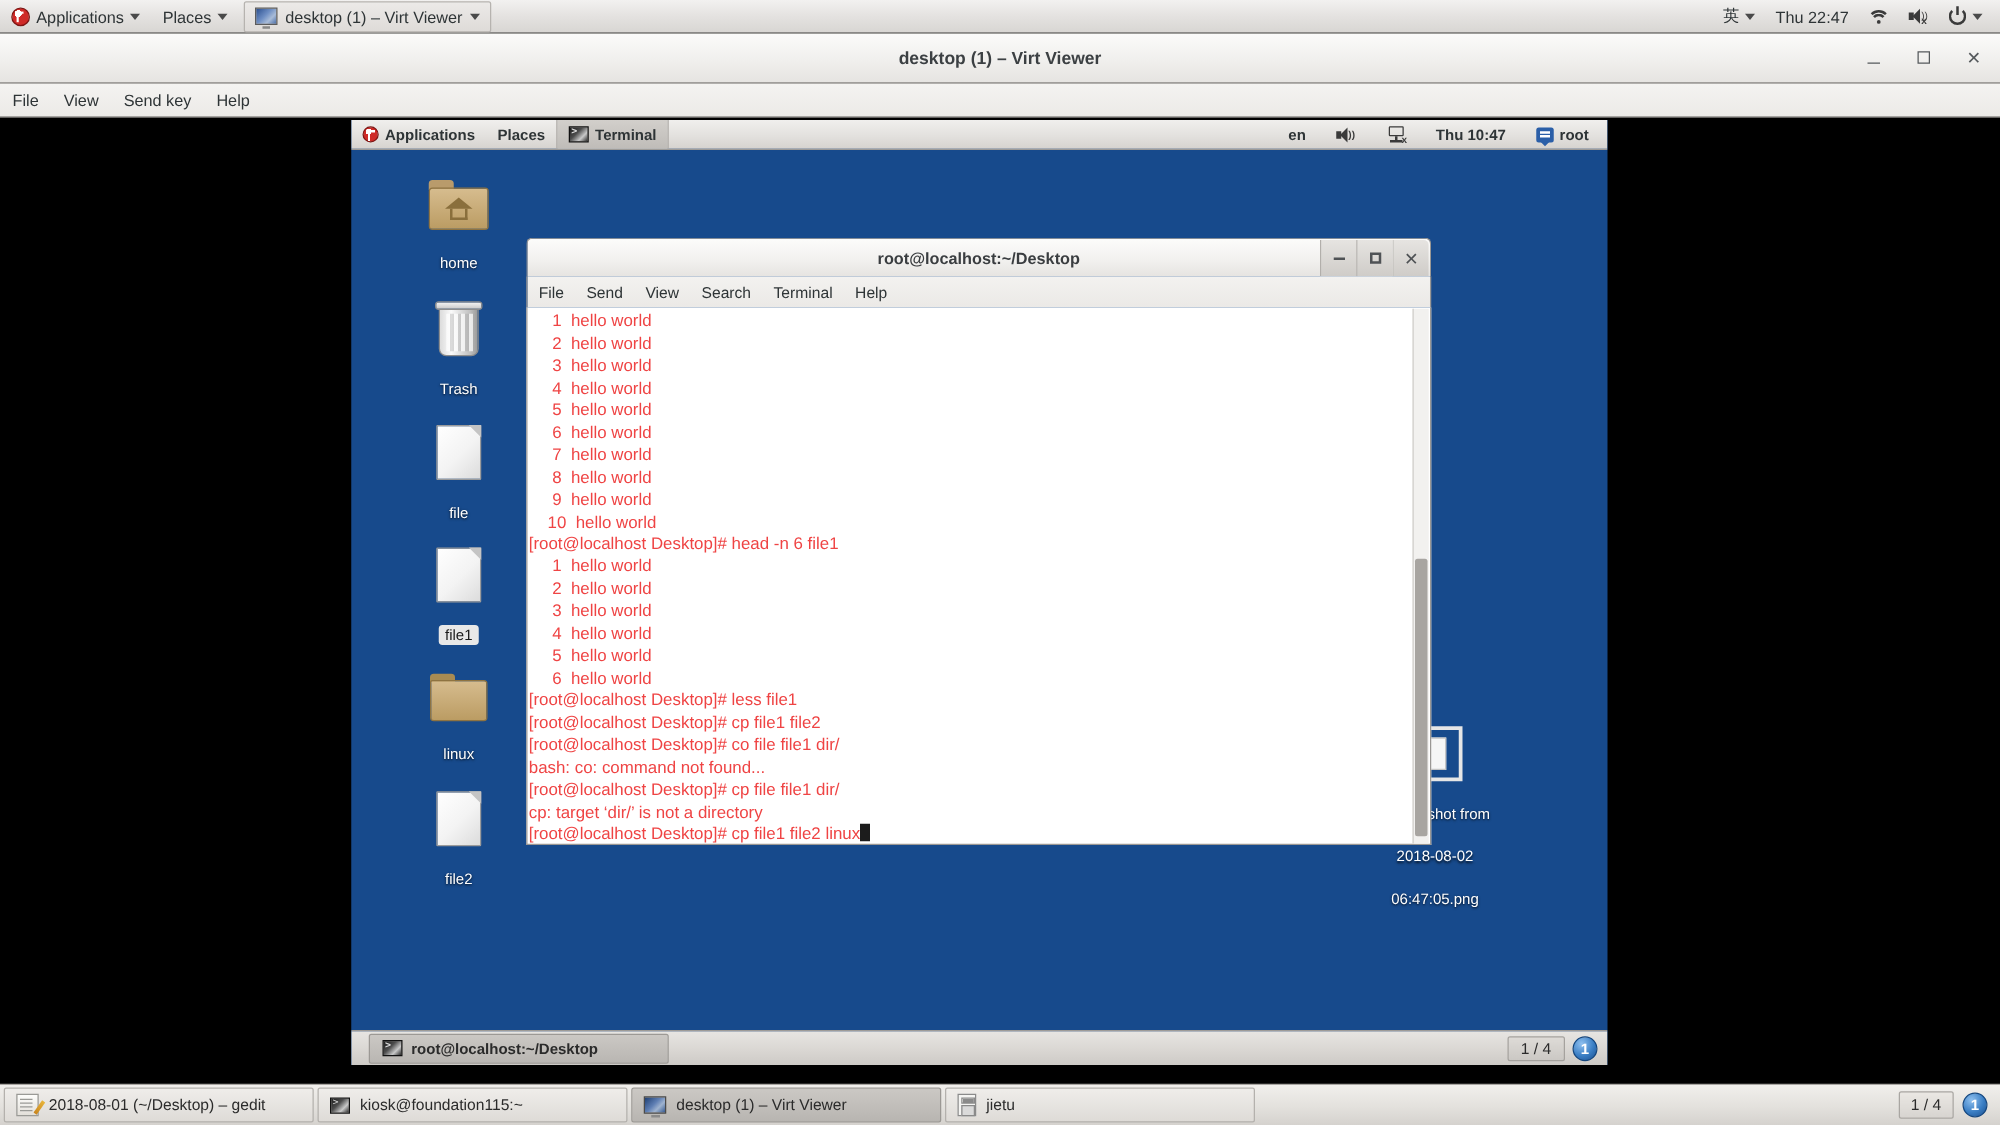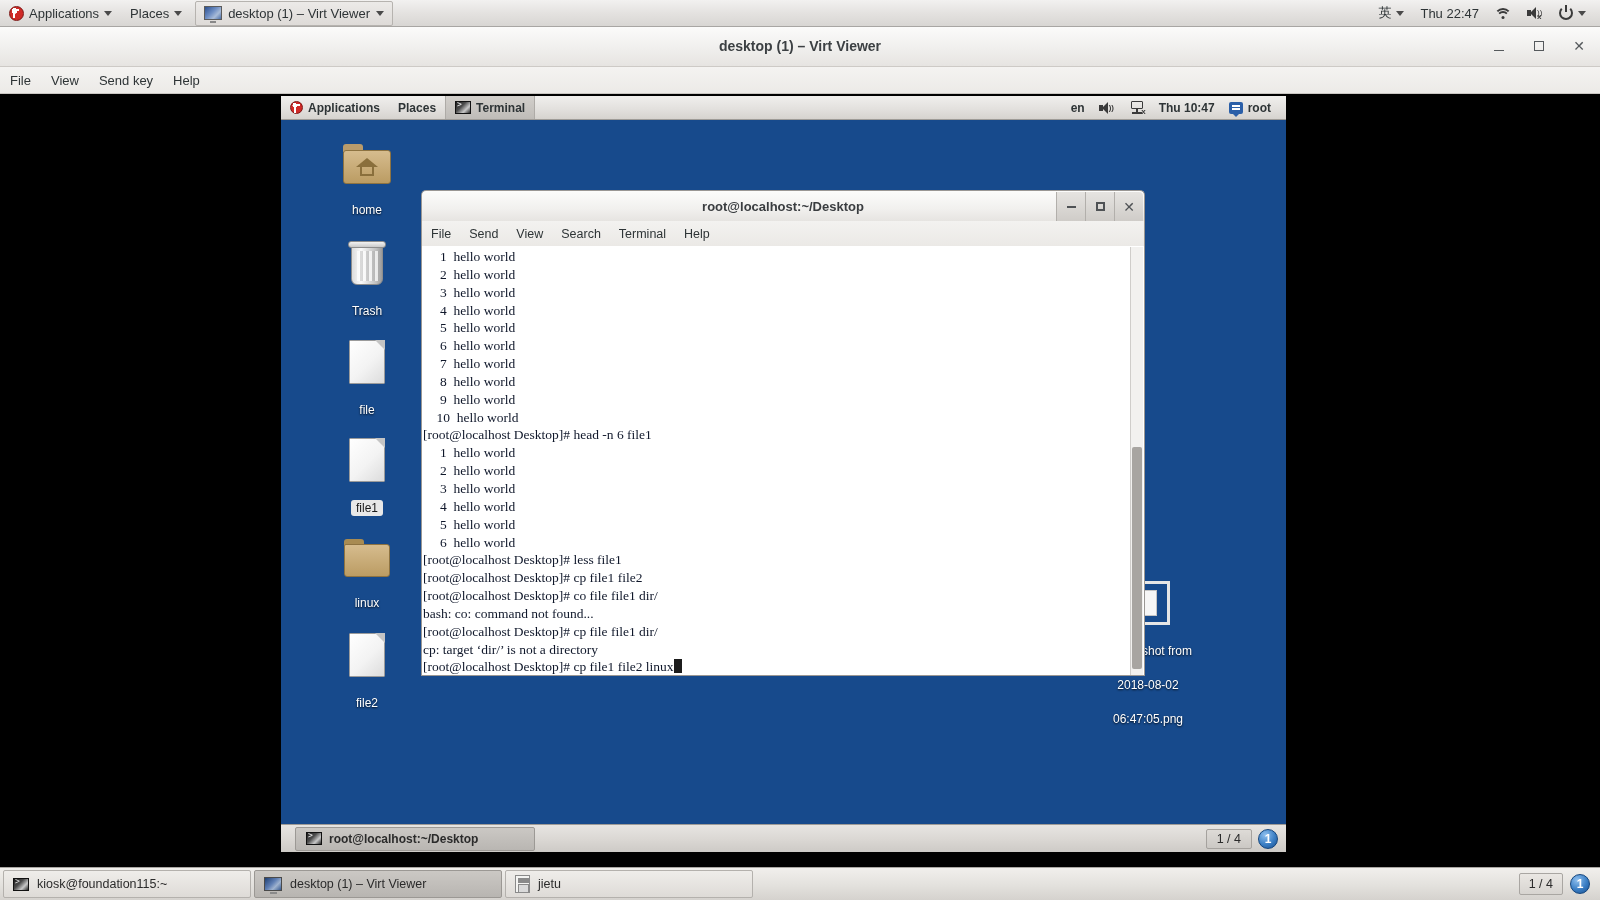--- a/index.html
+++ b/index.html
@@ -94,21 +94,21 @@
   .term-task{
     display:flex;align-items:center;gap:5px;padding:0 9px;height:23px;
     background:linear-gradient(to bottom,#d2cfcb,#bfbcb8);
     border-left:1px solid #aeaba7;border-right:1px solid #aeaba7;box-sizing:border-box;
   }
   .term-ico{
     width:16px;height:13px;background:linear-gradient(135deg,#1b1b1b 0%,#4d4d4d 40%,#c9c9c9 70%,#2a2a2a 100%);
     border:1px solid #111;box-sizing:border-box;position:relative;
   }
   .term-ico:before{content:">";position:absolute;left:1px;top:-2px;font-size:8px;color:#dcdcdc;font-family:"DejaVu Sans Mono",monospace;}
-  .guest-top .right{margin-left:auto;display:flex;align-items:flex-start;gap:0;padding-right:8px;}
+  .guest-top .right{margin-left:auto;display:flex;align-items:flex-start;gap:10px;padding-right:8px;}
   .guest-top .right .ti{display:flex;align-items:center;gap:5px;padding:0 7px;height:23px;}
   .net-ico{position:relative;width:16px;height:13px;}
   .net-ico .scr{position:absolute;left:2px;top:0;width:12px;height:8px;border:1.5px solid #3a3a3a;box-sizing:border-box;border-radius:1px;}
   .net-ico .stand{position:absolute;left:7px;top:8px;width:2px;height:3px;background:#3a3a3a;}
   .net-ico .base{position:absolute;left:3px;top:11px;width:10px;height:1.5px;background:#3a3a3a;}
   .net-ico .x{position:absolute;right:-1px;bottom:-2px;font-size:8px;color:#3a3a3a;font-weight:bold;line-height:8px;}
   .user-ico{width:14px;height:12px;background:#2b5fa8;border-radius:2px;position:relative;}
   .user-ico:after{content:"";position:absolute;left:3px;bottom:-3px;border-left:4px solid transparent;border-right:4px solid transparent;border-top:4px solid #2b5fa8;}
   .user-ico:before{content:"";position:absolute;left:3px;top:3px;width:8px;height:2px;background:#fff;box-shadow:0 3px 0 #fff;}
 
@@ -157,22 +157,22 @@
     display:flex;align-items:center;font-size:12.5px;color:#2e3436;
   }
   .term-mb .mi{padding:0 9px;height:25px;display:flex;align-items:center;cursor:default;}
   .term-body{
     position:absolute;left:0;top:56px;width:724px;height:430px;
     background:#ffffff;border:1px solid #9a9794;border-top:0;box-sizing:border-box;
     overflow:hidden;
   }
   .term-text{
     position:absolute;left:1px;top:2px;width:621px;
-    font-family:Liberation Serif, serif;
-    font-size:13.5px;line-height:17.85px;color:#0f172a;white-space:pre;
+    font-family:Liberation Sans, sans-serif;
+    font-size:13.5px;line-height:17.85px;color:#ef4444;white-space:pre;
   }
   .term-text .ln{height:17.85px;}
   .cursor{display:inline-block;width:8px;height:14px;background:#1c1c1c;vertical-align:-2px;}
   .term-scroll{
     position:absolute;right:1px;top:1px;width:13px;height:428px;
     background:#f2f1ef;border-left:1px solid #cfcdca;box-sizing:border-box;
   }
   .term-scroll .thumb{position:absolute;left:1px;top:200px;width:10px;height:222px;background:#a8a5a1;border-radius:2px;}
 
   
@@ -451,20 +451,24 @@
       </div>
       <div class="gb-right">
         <div class="gb-pager">1 / 4</div>
         <div class="gb-circle">1</div>
       </div>
     </div>
   </div>
 
   <div class="host-bottom">
     <div class="hb-task" style="width:248px;">
+      <span class="ged-ico"></span>
+      <span>2018-08-01 (~/Desktop) – gedit</span>
+    </div>
+    <div class="hb-task" style="width:248px;">
       <span class="term-ico"></span>
       <span>kiosk@foundation115:~</span>
     </div>
     <div class="hb-task active" style="width:248px;">
       <span class="mon-ico"></span>
       <span>desktop (1) – Virt Viewer</span>
     </div>
     <div class="hb-task" style="width:248px;">
       <span class="jietu-ico"></span>
       <span>jietu</span>

